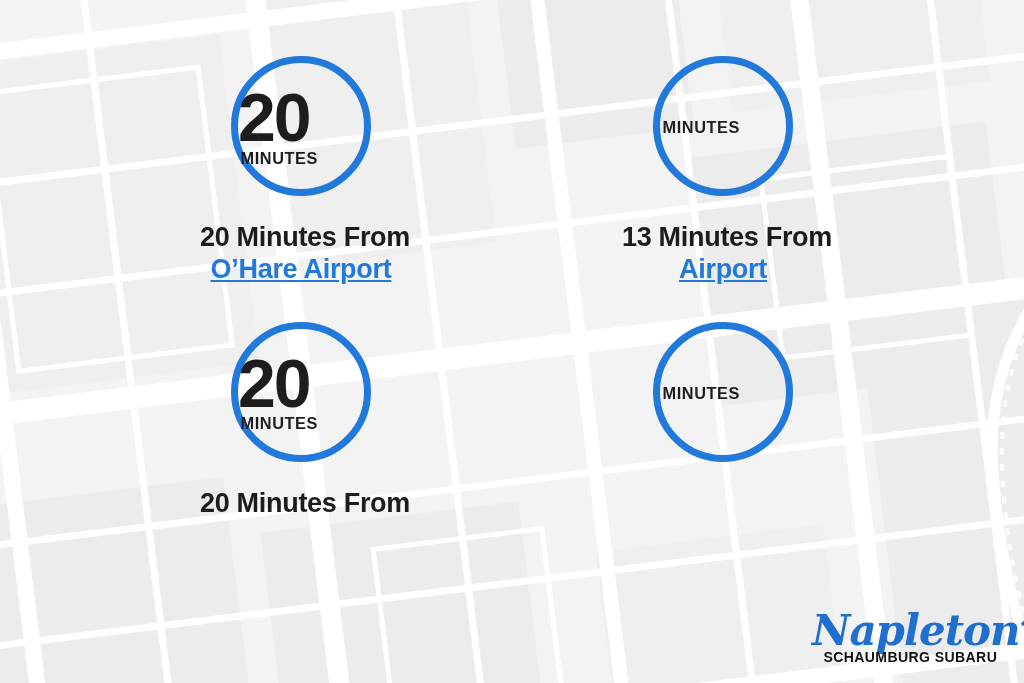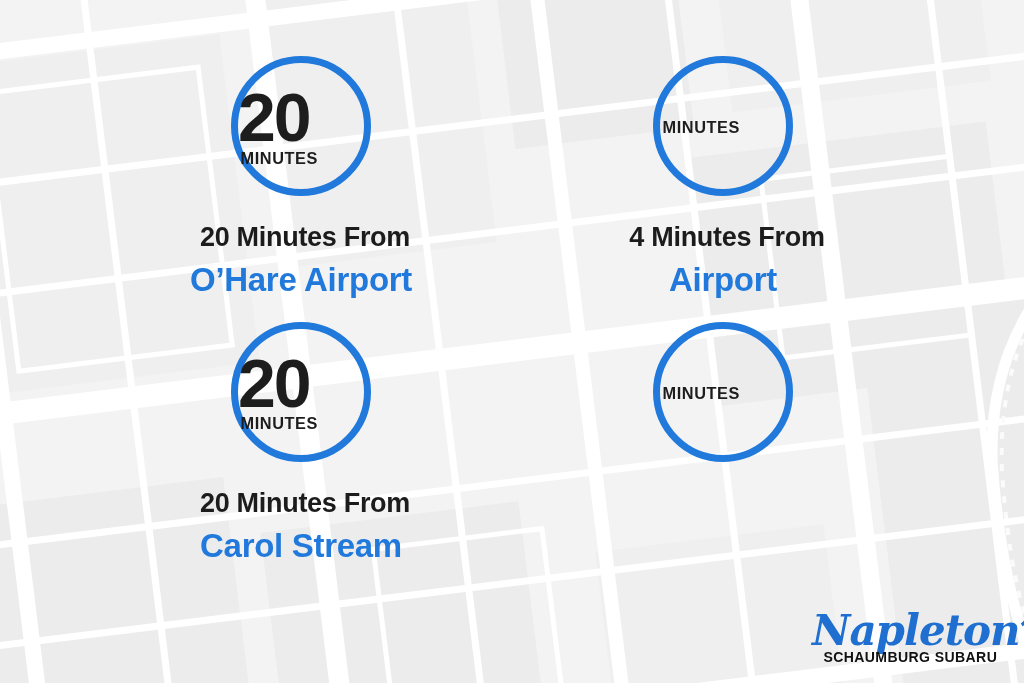--- a/index.html
+++ b/index.html
@@ -95,25 +95,26 @@
     font-family: "Liberation Sans", sans-serif;
     font-size: 27px;
     font-weight: bold;
     color: #1c1c1c;
     letter-spacing: -0.3px;
     margin-left: 8px;
   }
   .caption-secondary {
     display: block;
     font-family: "Liberation Sans", sans-serif;
-    font-size: 33px;
+    font-size: 27px;
     font-weight: bold;
     color: #2079db;
     letter-spacing: -0.3px;
-    margin-top: 10px;
+    margin-top: 2px;
+    text-decoration: underline;
   }
 
   
   .logo {
     position: absolute;
     right: 22px;
     bottom: 18px;
     width: 190px;
     text-align: right;
     user-select: none;
@@ -217,33 +218,32 @@
         <span class="caption-primary">20 Minutes From</span>
         <span class="caption-secondary">O’Hare Airport</span>
       </div>
     </div>
 
     <div class="card">
       <div class="badge">
         <span class="badge-unit">MINUTES</span>
       </div>
       <div class="caption">
-        <span class="caption-primary">4 Minutes From</span>
+        <span class="caption-primary">13 Minutes From</span>
         <span class="caption-secondary">Airport</span>
       </div>
     </div>
 
     <div class="card">
       <div class="badge">
         <span class="badge-number">20</span>
         <span class="badge-unit">MINUTES</span>
       </div>
       <div class="caption">
         <span class="caption-primary">20 Minutes From</span>
-        <span class="caption-secondary">Carol Stream</span>
       </div>
     </div>
 
     <div class="card">
       <div class="badge">
         <span class="badge-unit">MINUTES</span>
       </div>
     </div>
 
   </div>

